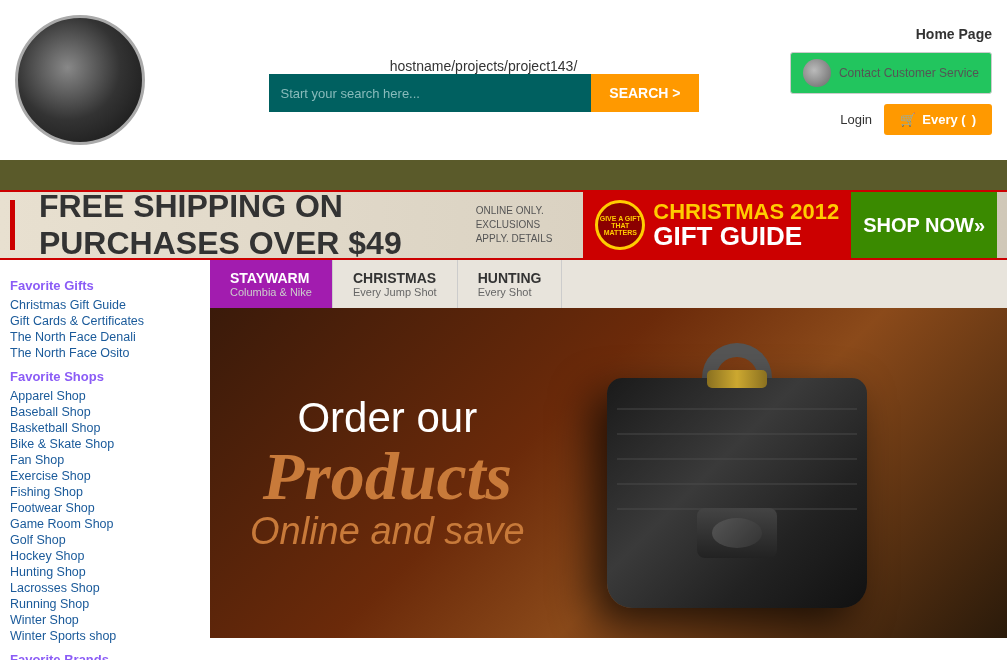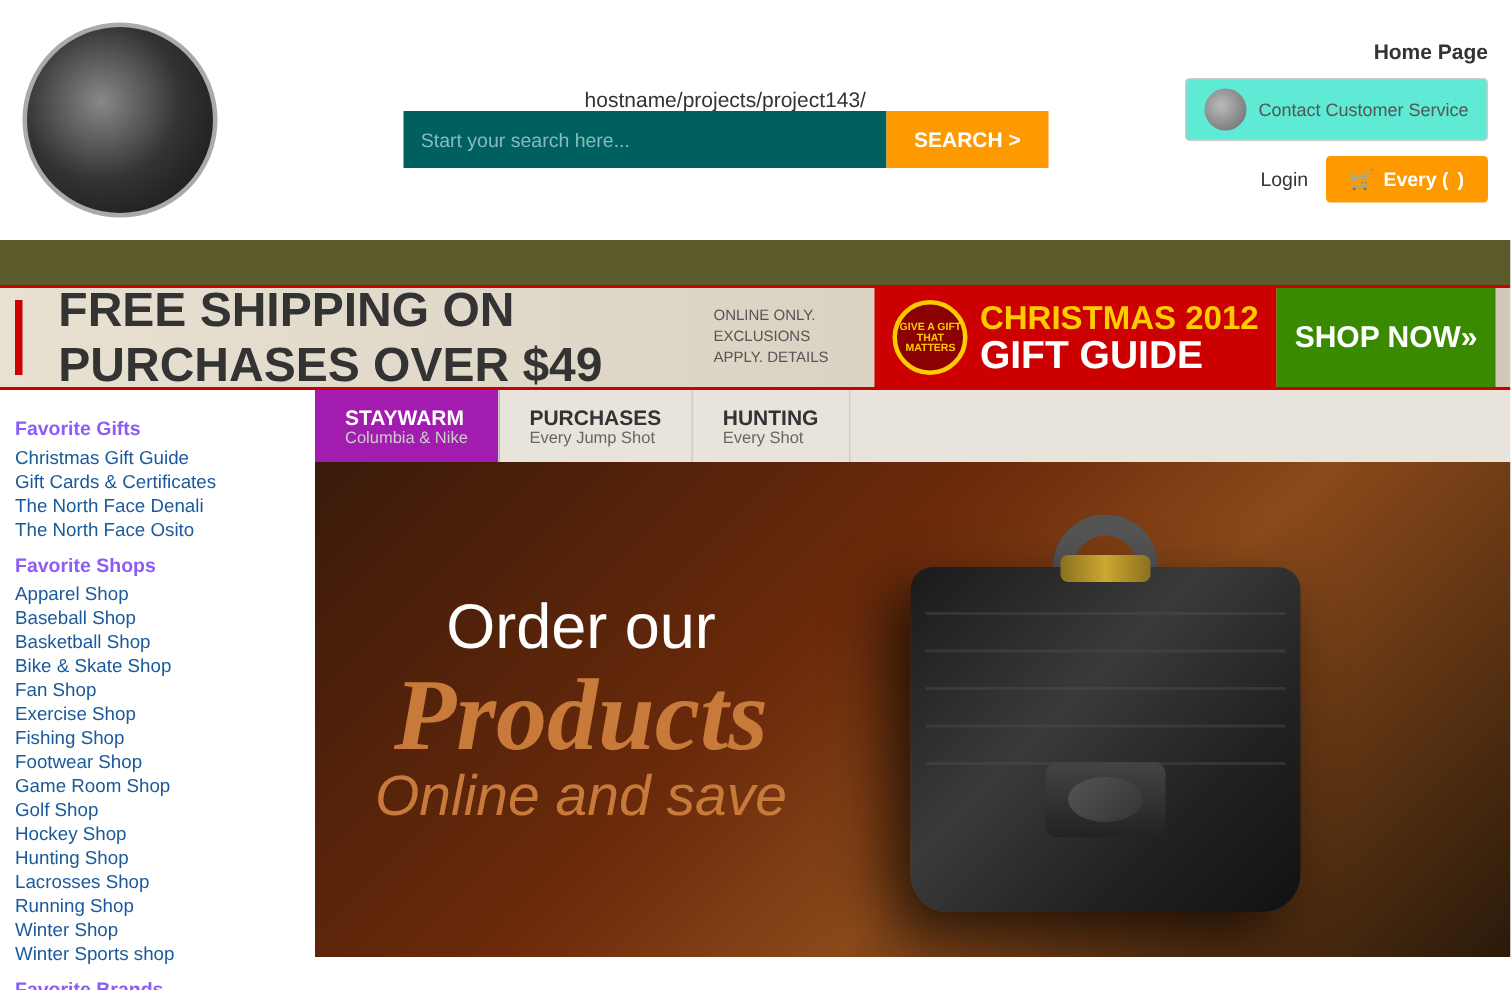--- a/index.html
+++ b/index.html
@@ -10,21 +10,21 @@
     .logo-area { width: 170px; flex-shrink: 0; }
     .logo-circle { width: 130px; height: 130px; border-radius: 50%; background: radial-gradient(circle at 40% 40%, #888, #333, #111); border: 3px solid #aaa; overflow: hidden; }
     .center-area { flex: 1; display: flex; flex-direction: column; align-items: center; padding-top: 10px; }
     .url-text { font-size: 14px; color: #333; }
     .search-bar { display: flex; width: 430px; height: 38px; }
     .search-bar input { flex: 1; border: none; background: #006060; color: #acd; padding: 0 12px; font-size: 13px; outline: none; }
     .search-bar input::placeholder { color: #8bb; }
     .search-btn { background: #f90; border: none; color: #fff; font-weight: bold; padding: 0 18px; cursor: pointer; font-size: 14px; display: flex; align-items: center; gap: 4px; }
     .right-area { display: flex; flex-direction: column; align-items: flex-end; gap: 10px; min-width: 210px; }
     .home-page-link { font-weight: bold; font-size: 14px; color: #333; cursor: pointer; }
-    .contact-btn { display: flex; align-items: center; gap: 8px; border: 1px solid #ccc; padding: 6px 12px; border-radius: 3px; background: #5eead4; cursor: pointer; font-size: 12px; color: #555; }
+    .contact-btn { display: flex; align-items: center; gap: 8px; border: 1px solid #ccc; padding: 6px 12px; border-radius: 3px; background: #22c55e; cursor: pointer; font-size: 12px; color: #555; }
     .avatar-icon { width: 28px; height: 28px; border-radius: 50%; background: radial-gradient(circle at 40% 40%, #bbb, #666); }
     .login-cart { display: flex; align-items: center; gap: 12px; }
     .login-link { color: #333; font-size: 13px; cursor: pointer; text-decoration: none; }
     .cart-btn { background: #f90; border: none; color: #fff; font-weight: bold; padding: 8px 16px; border-radius: 3px; cursor: pointer; font-size: 13px; display: flex; align-items: center; gap: 6px; }
 
     
     .nav-bar { background: #5a5a2a; height: 30px; }
 
     
     .banner { background: linear-gradient(to right, #e8e0d0, #d0c8b8); display: flex; align-items: center; height: 70px; padding: 0 10px; border-top: 2px solid #c00; border-bottom: 2px solid #c00; overflow: hidden; }
@@ -153,21 +153,21 @@
   </div>
 
   <div class="content">
 
     <div class="tab-bar">
       <div class="tab active">
         <div class="tab-title">STAYWARM</div>
         <div class="tab-sub">Columbia &amp; Nike</div>
       </div>
       <div class="tab">
-        <div class="tab-title">PURCHASES</div>
+        <div class="tab-title">CHRISTMAS</div>
         <div class="tab-sub">Every Jump Shot</div>
       </div>
       <div class="tab">
         <div class="tab-title">HUNTING</div>
         <div class="tab-sub">Every Shot</div>
       </div>
     </div>
 
     <div class="hero">
       <div class="hero-text">

